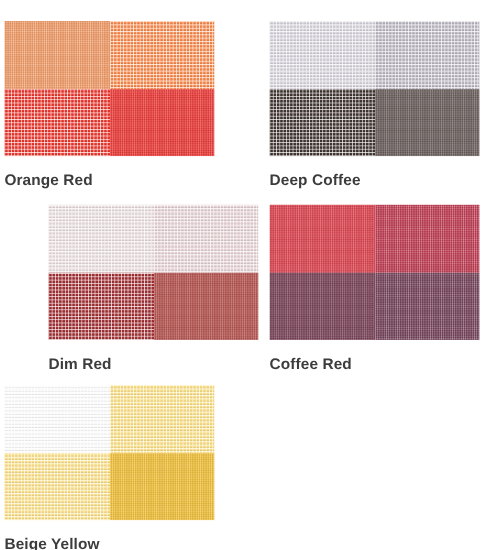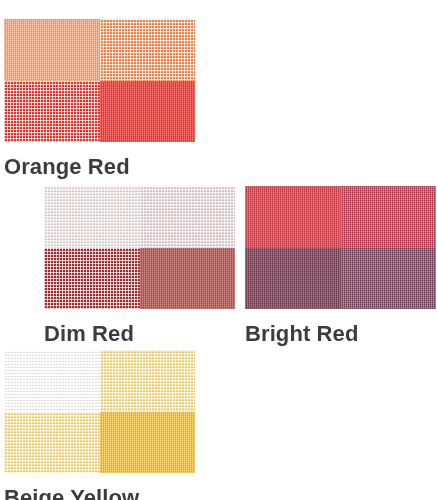--- a/index.html
+++ b/index.html
@@ -83,58 +83,67 @@
         rgba(255,255,255,0.20) 0px, rgba(255,255,255,0.20) 1px,
         rgba(0,0,0,0.07) 1px, rgba(0,0,0,0.07) 2px),
       repeating-linear-gradient(0deg,
         rgba(0,0,0,0.05) 0px, rgba(0,0,0,0.05) 1px,
         rgba(255,255,255,0.10) 1px, rgba(255,255,255,0.10) 2px);
     background-size: 2px 2px, 2px 2px;
   }
 
   .swatch-label {
     margin-top: 14px;
-    font-size: 22px;
+    font-size: 14px;
     font-weight: 700;
     color: #3c3c3c;
     letter-spacing: 0.1px;
     white-space: nowrap;
     line-height: 1;
   }
 </style>
 </head>
 <body style="background: rgb(255, 255, 255);">
 
 <div id="swatch-grid">
     <div class="swatch-card" style="left: 4px; top: 19px;">
       <div class="swatch-block">
         <div class="quad weave-a" style="background-color: rgb(248, 160, 106);"></div>
         <div class="quad weave-b" style="background-color: rgb(246, 135, 74);"></div>
         <div class="quad weave-b" style="background-color: rgb(232, 53, 44);"></div>
         <div class="quad weave-c" style="background-color: rgb(239, 59, 56);"></div>
       </div>
       <div class="swatch-label">Orange Red</div>
     </div>
+    <div class="swatch-card" style="left: 245px; top: 19px;">
+      <div class="swatch-block">
+        <div class="quad weave-b" style="background-color: rgb(211, 208, 216);"></div>
+        <div class="quad weave-b" style="background-color: rgb(185, 181, 191);"></div>
+        <div class="quad weave-b" style="background-color: rgb(63, 52, 48);"></div>
+        <div class="quad weave-c" style="background-color: rgb(107, 95, 92);"></div>
+      </div>
+      <div class="swatch-label">Deep Coffee</div>
+    </div>
     <div class="swatch-card" style="left: 4px; top: 186px; margin-left: 40px;">
       <div class="swatch-block">
         <div class="quad weave-b" style="background-color: rgb(232, 220, 220);"></div>
         <div class="quad weave-b" style="background-color: rgb(227, 207, 210);"></div>
         <div class="quad weave-b" style="background-color: rgb(158, 47, 51);"></div>
         <div class="quad weave-c" style="background-color: rgb(184, 84, 80);"></div>
       </div>
       <div class="swatch-label">Dim Red</div>
     </div>
     <div class="swatch-card" style="left: 245px; top: 186px;">
       <div class="swatch-block">
         <div class="quad weave-c" style="background-color: rgb(224, 67, 79);"></div>
         <div class="quad weave-a" style="background-color: rgb(196, 61, 84);"></div>
         <div class="quad weave-c" style="background-color: rgb(122, 66, 87);"></div>
         <div class="quad weave-a" style="background-color: rgb(119, 68, 92);"></div>
       </div>
-      <div class="swatch-label">Bright Red</div>
+      <div class="swatch-label">Coffee Red</div>
     </div>
     <div class="swatch-card" style="left: 4px; top: 350px;">
       <div class="swatch-block">
         <div class="quad weave-b" style="background-color: rgb(251, 251, 251);"></div>
         <div class="quad weave-b" style="background-color: rgb(247, 220, 130);"></div>
         <div class="quad weave-b" style="background-color: rgb(248, 221, 133);"></div>
         <div class="quad weave-c" style="background-color: rgb(245, 195, 59);"></div>
       </div>
       <div class="swatch-label">Beige Yellow</div>
     </div>

